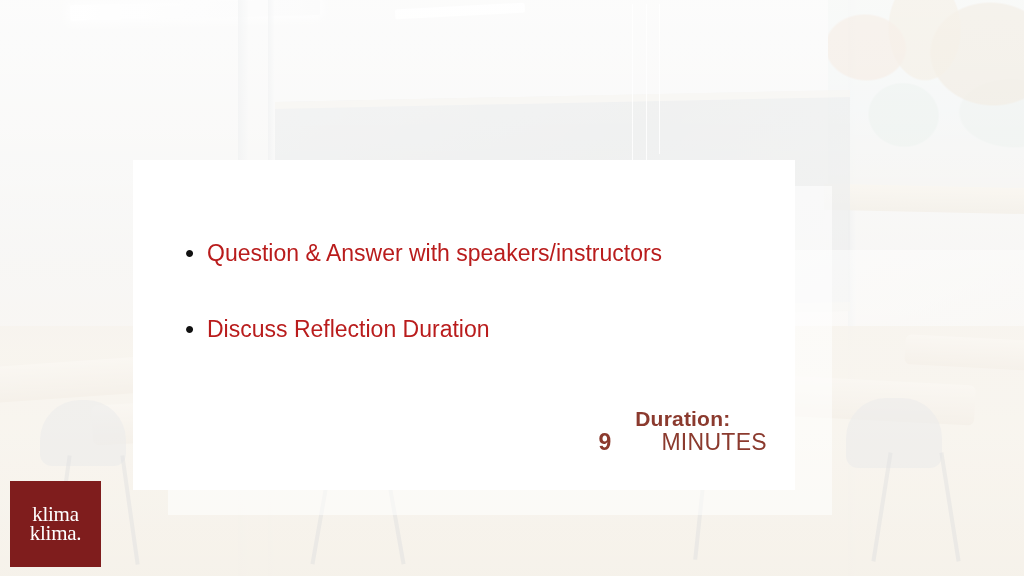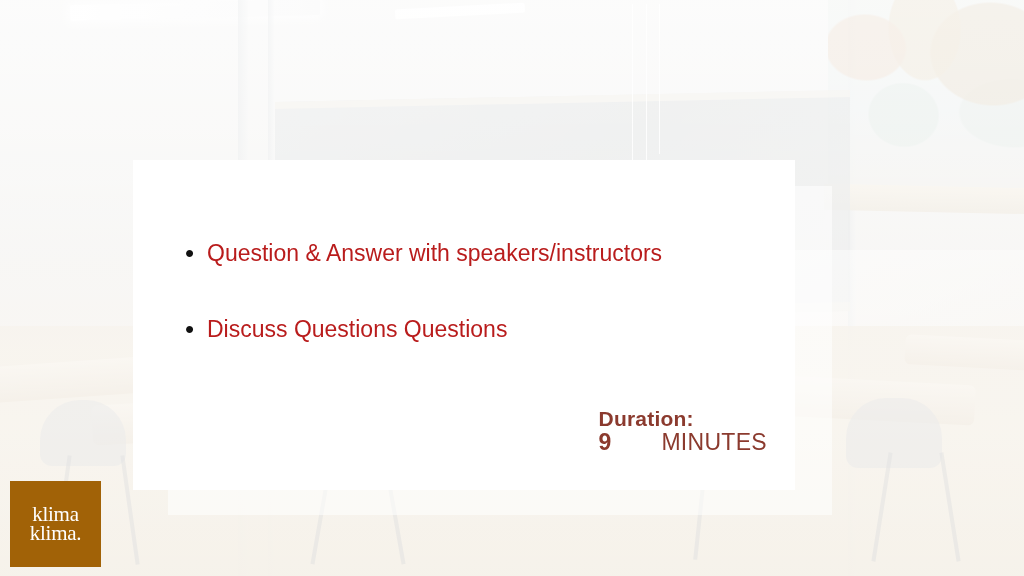--- a/index.html
+++ b/index.html
@@ -198,21 +198,21 @@
   .bullet-text {
     font-size: 23px;
     line-height: 30px;
     color: #b91c1c;
   }
 
   .duration {
     position: absolute;
     right: 28px;
     bottom: 34px;
-    text-align: left;
+    text-align: center;
     color: #8b3a2e;
     line-height: 1.12;
   }
   .duration-label {
     font-size: 21px;
     font-weight: bold;
     letter-spacing: .2px;
   }
   .duration-value {
     font-size: 23px;
@@ -226,21 +226,21 @@
     margin-left: 43px;
   }
 
   
   .logo {
     position: absolute;
     left: 10px;
     top: 481px;
     width: 91px;
     height: 86px;
-    background: #a16207;
+    background: #7f1d1d;
     display: flex;
     align-items: center;
     justify-content: center;
   }
   .logo-text {
     font-family: "Liberation Serif", serif;
     color: #ffffff;
     text-align: center;
     line-height: .92;
   }
@@ -310,21 +310,21 @@
 
     <div class="bullets">
 
       <div class="bullet-row">
         <span class="bullet-dot">•</span>
         <span class="bullet-text">Question &amp; Answer with speakers/instructors</span>
       </div>
 
       <div class="bullet-row">
         <span class="bullet-dot">•</span>
-        <span class="bullet-text">Discuss Questions Questions</span>
+        <span class="bullet-text">Discuss Reflection Duration</span>
       </div>
 
     </div>
 
     <div class="duration">
       <div class="duration-label">Duration:</div>
       <div class="duration-value">
         <span class="duration-num">9</span>
         <span class="duration-unit">MINUTES</span>
       </div>

